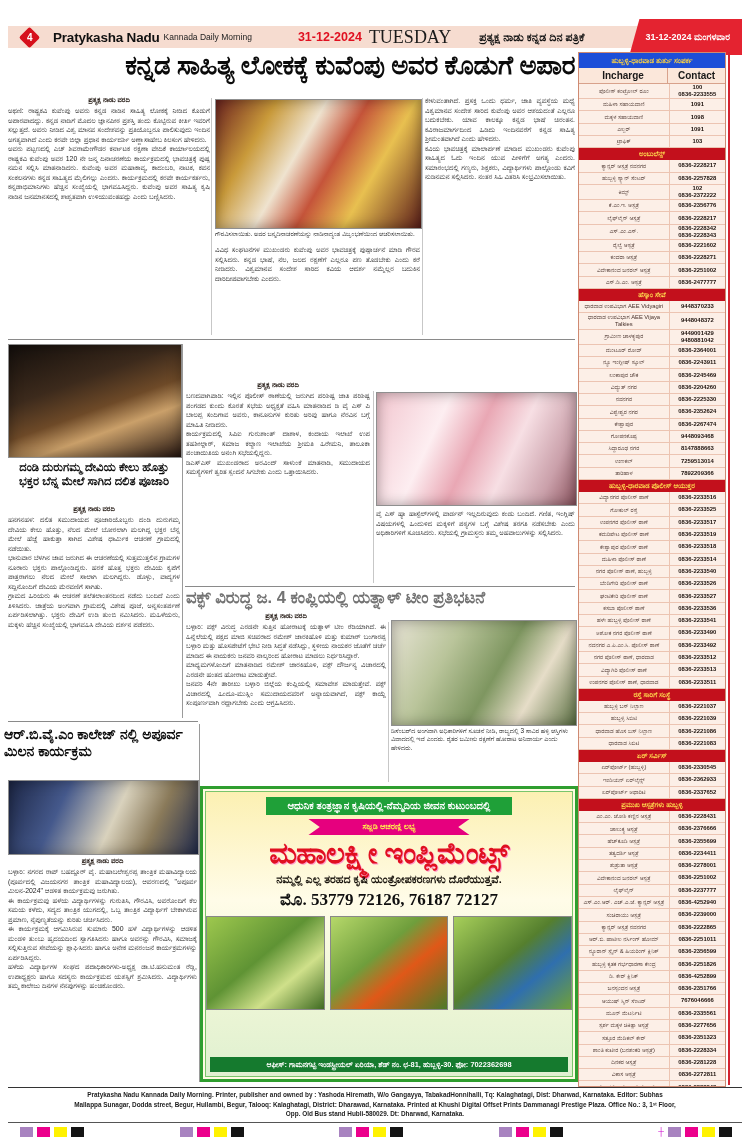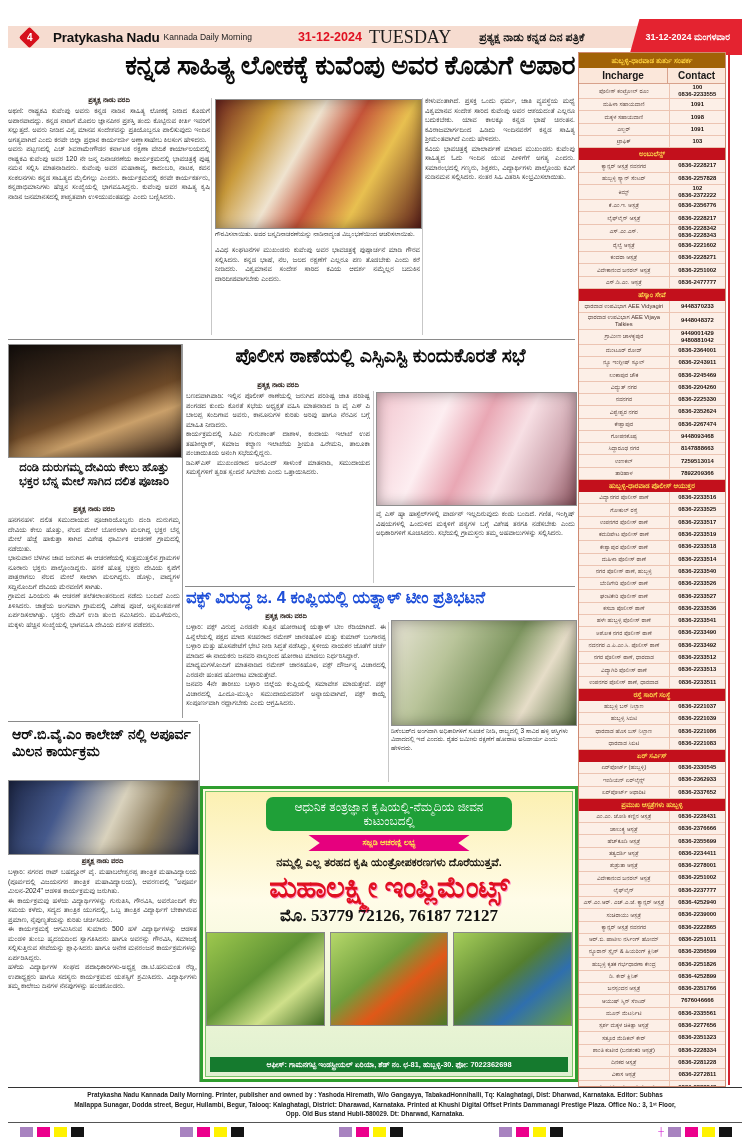--- a/index.html
+++ b/index.html
@@ -19,52 +19,52 @@
   .date-box{margin-left:auto;background:#e42330;color:#fff;font-weight:800;font-size:9px;
             height:36px;display:flex;align-items:center;padding:0 12px 0 16px;
             clip-path:polygon(10px 0,100% 0,100% 100%,0 100%);}
   
   .hrule{position:absolute;border-top:1px solid #8a8a8a;height:0;}
   .vrule{position:absolute;border-left:1px solid #9a9a9a;width:0;}
   .redrule{position:absolute;width:2px;background:#d42430;}
   
   .h-lead{font-size:26px;font-weight:800;color:#0b0b0b;text-align:right;line-height:1.04;letter-spacing:-0.4px;}
   .h-2{font-size:19px;font-weight:800;color:#0b0b0b;text-align:center;line-height:1.05;}
-  .h-3{font-size:16.5px;font-weight:800;color:#1d4ed8;text-align:left;line-height:1.05;}
+  .h-3{font-size:16.5px;font-weight:800;color:#737373;text-align:left;line-height:1.05;}
   .h-4{font-size:14px;font-weight:800;color:#0b0b0b;text-align:left;line-height:1.18;}
   .h-5{font-size:11.5px;font-weight:800;color:#0b0b0b;text-align:center;line-height:1.2;}
   .byline{font-size:6.8px;font-weight:bold;color:#241a14;text-align:center;}
   .body{font-size:6.9px;line-height:1.38;color:#1b1b1b;text-align:justify;overflow:hidden;white-space:pre-line;}
   .caption{font-size:6.4px;color:#222;line-height:1.3;overflow:hidden;}
   
   .photo{border:1px solid #8f8f8f;box-shadow:inset 0 0 14px rgba(0,0,0,.35);}
   #lead-photo{background:linear-gradient(120deg,#6e2420 0%,#c99a3a 22%,#efe3cf 40%,#c5543a 55%,#e8c050 72%,#5c1e1a 100%);}
   #dalit-photo{background:linear-gradient(160deg,#140f0c 0%,#3c2a1c 35%,#6e4a28 55%,#caa06a 70%,#241510 100%);}
   #scst-photo{background:linear-gradient(115deg,#f2c6cf 0%,#fdeef1 30%,#e9a7b4 48%,#f7dfe4 65%,#caa0aa 85%,#8d5560 100%);}
   #waqf-photo{background:linear-gradient(120deg,#e8e4d6 0%,#b9c49a 30%,#7e9660 55%,#e6ddc8 75%,#5d7244 100%);}
   #college-photo{background:linear-gradient(115deg,#1d2746 0%,#45598c 28%,#d9d2bd 55%,#8a7a5a 75%,#222c4e 100%);}
   
   #sidebar{left:578px;top:52px;width:146px;height:1033px;background:#fcefe7;border:1px solid #cf8a72;
            display:flex;flex-direction:column;overflow:hidden;}
-  #sidebar-title{background:#a16207;color:#ffd23f;font-weight:800;font-size:7.2px;text-align:center;padding:3px 0;}
+  #sidebar-title{background:#1d4ed8;color:#ffd23f;font-weight:800;font-size:7.2px;text-align:center;padding:3px 0;}
   #sidebar-colhead{display:flex;border-bottom:1px solid #d8a28c;background:#fbe7da;}
   #sidebar-colhead div{font-weight:800;font-size:10px;color:#191919;text-align:center;padding:2px 0;}
   #sidebar-colhead div:first-child{flex:1.55;}
   #sidebar-colhead div:last-child{flex:1;border-left:1px solid #d8a28c;}
   .sb-sec{background:#c3101c;color:#ffd94e;font-weight:800;text-align:center;font-size:6.9px;padding:2px 0;}
   .sb-row{display:flex;border-bottom:1px solid #ecc4b2;min-height:11.3px;align-items:stretch;}
   .sb-label{flex:1.55;padding:1px 2px;text-align:center;font-size:5.8px;color:#46302a;display:flex;align-items:center;justify-content:center;line-height:1.15;}
   .sb-num{flex:1;border-left:1px solid #ecc4b2;text-align:center;font-weight:bold;font-size:5.9px;color:#1d120d;
           display:flex;flex-direction:column;align-items:center;justify-content:center;line-height:1.2;}
   
   #ad{left:200px;top:786px;width:378px;height:296px;border:3px solid #2f9e2f;background:#fffbe2;box-sizing:border-box;}
   #ad-inner{position:absolute;inset:2px;border:1px solid #79c56b;
             background:linear-gradient(180deg,#fcf0b2 0%,#fffce8 38%,#eef6d6 72%,#dff0d0 100%);overflow:hidden;}
-  #ad-banner{margin:5px auto 0;width:66%;background:#1fa038;color:#fff;font-weight:400;font-size:12px;
-             text-align:center;border-radius:7px;padding:3px 2px;}
+  #ad-banner{margin:5px auto 0;width:66%;background:#1fa038;color:#fff;font-weight:700;font-size:10px;
+             text-align:center;border-radius:0;padding:3px 2px;}
   #ad-ribbon{margin:4px auto 0;width:44%;background:#e6007e;color:#ffe94d;font-weight:800;font-size:8px;
              text-align:center;padding:3px 0;clip-path:polygon(0 0,100% 0,93% 50%,100% 100%,0 100%,7% 50%);}
   #ad-title{margin-top:4px;color:#e01020;font-weight:800;font-size:29px;text-align:center;letter-spacing:-0.5px;
             text-shadow:1px 1px 0 #f9c;line-height:1.0;}
   #ad-sub{margin-top:5px;font-size:11px;font-weight:700;color:#17120b;text-align:center;}
   #ad-phone{margin-top:4px;font-family:"Liberation Serif","DejaVu Serif",serif;font-size:17px;font-weight:800;color:#101010;text-align:center;}
   #ad-photos{display:flex;gap:5px;justify-content:center;margin-top:6px;}
   .ad-photo{width:117px;height:92px;border:1px solid #888;}
   .ad-photo.p1{background:linear-gradient(140deg,#9ec84e,#5f9334 45%,#cfe08a 70%,#3f6b22);}
   .ad-photo.p2{background:linear-gradient(140deg,#b6d86a,#6f9e3c 40%,#e05818 62%,#4c7a28);}
@@ -110,21 +110,20 @@
   <div class="hrule" style="left:8px;top:339px;width:567px;"></div>
 
   <div class="abs photo" id="dalit-photo" style="left:8px;top:344px;width:172px;height:112px;"></div>
   <div class="abs h-5" style="left:8px;top:461px;width:172px;">ದಂಡಿ ದುರುಗಮ್ಮ ದೇವಿಯ ಕೇಲು ಹೊತ್ತು ಭಕ್ತರ ಬೆನ್ನ ಮೇಲೆ ಸಾಗಿದ ದಲಿತ ಪೂಜಾರಿ</div>
   <div class="abs byline" style="left:8px;top:505px;width:172px;">ಪ್ರತ್ಯಕ್ಷ ನಾಡು ವರದಿ</div>
   <div class="abs body" style="left:8px;top:515px;width:172px;height:202px;">ಹನಗನಹಳ: ದಲಿತ ಸಮುದಾಯದ ಪೂಜಾರಿಯೊಬ್ಬರು ದಂಡಿ ದುರುಗಮ್ಮ ದೇವಿಯ ಕೇಲು ಹೊತ್ತು, ನೆಲದ ಮೇಲೆ ಬೋರಲಾಗಿ ಮಲಗಿದ್ದ ಭಕ್ತರ ಬೆನ್ನ ಮೇಲೆ ಹೆಜ್ಜೆ ಹಾಕುತ್ತಾ ಸಾಗಿದ ವಿಶೇಷ ಧಾರ್ಮಿಕ ಆಚರಣೆ ಗ್ರಾಮದಲ್ಲಿ ನಡೆಯಿತು.
 ಭಾನುವಾರ ಬೆಳಗಿನ ಜಾವ ಜರುಗಿದ ಈ ಆಚರಣೆಯಲ್ಲಿ ಸುತ್ತಮುತ್ತಲಿನ ಗ್ರಾಮಗಳ ನೂರಾರು ಭಕ್ತರು ಪಾಲ್ಗೊಂಡಿದ್ದರು. ಹರಕೆ ಹೊತ್ತ ಭಕ್ತರು ದೇವಿಯ ಕೃಪೆಗೆ ಪಾತ್ರರಾಗಲು ನೆಲದ ಮೇಲೆ ಸಾಲಾಗಿ ಮಲಗಿದ್ದರು. ಡೊಳ್ಳು, ವಾದ್ಯಗಳ ಸದ್ದಿನೊಂದಿಗೆ ದೇವಿಯ ಮೆರವಣಿಗೆ ಸಾಗಿತು.
 ಗ್ರಾಮದ ಹಿರಿಯರು ಈ ಆಚರಣೆ ತಲೆತಲಾಂತರದಿಂದ ನಡೆದು ಬಂದಿದೆ ಎಂದು ತಿಳಿಸಿದರು. ಜಾತ್ರೆಯ ಅಂಗವಾಗಿ ಗ್ರಾಮದಲ್ಲಿ ವಿಶೇಷ ಪೂಜೆ, ಅನ್ನಸಂತರ್ಪಣೆ ಏರ್ಪಡಿಸಲಾಗಿತ್ತು. ಭಕ್ತರು ದೇವಿಗೆ ಉಡಿ ತುಂಬಿ ನಮಿಸಿದರು. ಮಹಿಳೆಯರು, ಮಕ್ಕಳು ಹೆಚ್ಚಿನ ಸಂಖ್ಯೆಯಲ್ಲಿ ಭಾಗವಹಿಸಿ ದೇವಿಯ ದರ್ಶನ ಪಡೆದರು.</div>
   <div class="vrule" style="left:182px;top:344px;height:374px;"></div>
 
-  <div class="abs h-2" style="left:186px;top:346px;width:389px;">ಪೊಲೀಸ ಠಾಣೆಯಲ್ಲಿ ಎಸ್ಸಿಎಸ್ಟಿ ಕುಂದುಕೊರತೆ ಸಭೆ</div>
   <div class="abs byline" style="left:186px;top:381px;width:184px;">ಪ್ರತ್ಯಕ್ಷ ನಾಡು ವರದಿ</div>
   <div class="abs body" style="left:186px;top:391px;width:184px;height:192px;">ಬಣದವಾಗಿವಾಡಿ: ಇಲ್ಲಿನ ಪೊಲೀಸ್ ಠಾಣೆಯಲ್ಲಿ ಜರುಗಿದ ಪರಿಶಿಷ್ಟ ಜಾತಿ ಪರಿಶಿಷ್ಟ ಪಂಗಡದ ಕುಂದು ಕೊರತೆ ಸಭೆಯ ಅಧ್ಯಕ್ಷತೆ ವಹಿಸಿ ಮಾತನಾಡಿದ ಡಿ ವೈ ಎಸ್ ಪಿ ಬಾಲಪ್ಪ ಸಂದಿಗಾವ ಅವರು, ಕಾನೂನುಗಳ ಕುರಿತು ಅರಿವು ಹಾಗೂ ನೆರವಿನ ಬಗ್ಗೆ ಮಾಹಿತಿ ನೀಡಿದರು.
 ಕಾರ್ಯಕ್ರಮದಲ್ಲಿ ಸಿಪಿಐ ಗುರುಶಾಂತ್ ದಾಶಾಳ, ಕಂದಾಯ ಇಲಾಖೆ ಉಪ ತಹಶೀಲ್ದಾರ್, ಸಮಾಜ ಕಲ್ಯಾಣ ಇಲಾಖೆಯ ಶ್ರೀಮತಿ ಹಿರೇಮನಿ, ತಾಲೂಕಾ ಪಂಚಾಯಿತಿಯ ಅನಂಗಿ ಸಭೆಯಲ್ಲಿದ್ದರು.
 ಡಿಎಸ್ಎಸ್ ಮುಖಂಡರಾದ ಅರವಿಂದ್ ಸಾಳುಂಕೆ ಮಾತನಾಡಿ, ಸಮುದಾಯದ ಸಮಸ್ಯೆಗಳಿಗೆ ತ್ವರಿತ ಸ್ಪಂದನೆ ಸಿಗಬೇಕು ಎಂದು ಒತ್ತಾಯಿಸಿದರು.</div>
   <div class="abs photo" id="scst-photo" style="left:376px;top:392px;width:199px;height:112px;"></div>
   <div class="abs body" style="left:376px;top:509px;width:199px;height:74px;">ವೈ ಎಸ್ ಹ್ಯಾ ಹಾಸ್ಟೆಲ್‌ಗಳಲ್ಲಿ ವಾರ್ಡನ್ ಇಲ್ಲದಿರುವುದು ಕಂಡು ಬಂದಿದೆ. ಗಣಿತ, ಇಂಗ್ಲಿಷ್ ವಿಷಯಗಳಲ್ಲಿ ಹಿಂದುಳಿದ ಮಕ್ಕಳಿಗೆ ಪಠ್ಯಗಳ ಬಗ್ಗೆ ವಿಶೇಷ ತರಗತಿ ನಡೆಸಬೇಕು ಎಂದು ಅಧಿಕಾರಿಗಳಿಗೆ ಸೂಚಿಸಿದರು. ಸಭೆಯಲ್ಲಿ ಗ್ರಾಮಸ್ಥರು ತಮ್ಮ ಅಹವಾಲುಗಳನ್ನು ಸಲ್ಲಿಸಿದರು.</div>
   <div class="vrule" style="left:373px;top:391px;height:192px;border-left:1px solid #c7c7c7;"></div>
 
   <div class="hrule" style="left:185px;top:586px;width:390px;"></div>
 
@@ -132,35 +131,35 @@
   <div class="abs byline" style="left:186px;top:612px;width:200px;">ಪ್ರತ್ಯಕ್ಷ ನಾಡು ವರದಿ</div>
   <div class="abs body" style="left:186px;top:622px;width:200px;height:160px;">ಬಳ್ಳಾರಿ: ವಕ್ಫ್ ವಿರುದ್ಧ ಎರಡನೇ ಸುತ್ತಿನ ಹೋರಾಟಕ್ಕೆ ಯತ್ನಾಳ್ ಟೀಂ ರೆಡಿಯಾಗಿದೆ. ಈ ಹಿನ್ನೆಲೆಯಲ್ಲಿ ಪಕ್ಷದ ಮಾಜಿ ಸಚಿವರಾದ ರಮೇಶ್ ಜಾರಕಿಹೊಳಿ ಮತ್ತು ಕುಮಾರ್ ಬಂಗಾರಪ್ಪ ಬಳ್ಳಾರಿ ಮತ್ತು ಹೊಸಪೇಟೆಗೆ ಭೇಟಿ ನೀಡಿ ಸಿದ್ಧತೆ ನಡೆಸಿದ್ದು, ಸ್ಥಳೀಯ ನಾಯಕರ ಜೊತೆಗೆ ಚರ್ಚೆ ಮಾಡಿದ ಈ ನಾಯಕರು ಜನವರಿ ನಾಲ್ಕರಿಂದ ಹೋರಾಟ ಮಾಡಲು ನಿರ್ಧರಿಸಿದ್ದಾರೆ.
 ಮಾಧ್ಯಮಗಳೊಂದಿಗೆ ಮಾತನಾಡಿದ ರಮೇಶ್ ಜಾರಕಿಹೊಳಿ, ವಕ್ಫ್ ದೌರ್ಜನ್ಯ ವಿಚಾರದಲ್ಲಿ ಎರಡನೇ ಹಂತದ ಹೋರಾಟ ಮಾಡುತ್ತೇವೆ.
 ಜನವರಿ 4ನೇ ತಾರೀಖು ಬಳ್ಳಾರಿ ಜಿಲ್ಲೆಯ ಕಂಪ್ಲಿಯಲ್ಲಿ ಸಮಾವೇಶ ಮಾಡುತ್ತೇವೆ. ವಕ್ಫ್ ವಿಚಾರದಲ್ಲಿ ಹಿಂದೂ-ಮುಸ್ಲಿಂ ಸಮುದಾಯದವರಿಗೆ ಅನ್ಯಾಯವಾಗಿದೆ, ವಕ್ಫ್ ಕಾಯ್ದೆ ಸಂಪೂರ್ಣವಾಗಿ ರದ್ದಾಗಬೇಕು ಎಂದು ಆಗ್ರಹಿಸಿದರು.</div>
   <div class="abs photo" id="waqf-photo" style="left:391px;top:620px;width:184px;height:104px;"></div>
   <div class="abs caption" style="left:391px;top:727px;width:184px;height:55px;">ಡಿಸೆಂಬರ್‌ದ ಅಂಗವಾಗಿ ಅಧಿಕಾರಿಗಳಿಗೆ ಸೂಚನೆ ನೀಡಿ, ರಾಜ್ಯದಲ್ಲಿ 3 ಸಾವಿರ ಹಳ್ಳಿ ಆಸ್ತಿಗಳು ವಿವಾದದಲ್ಲಿ ಇವೆ ಎಂದರು. ರೈತರ ಜಮೀನು ರಕ್ಷಣೆಗೆ ಹೋರಾಟ ಅನಿವಾರ್ಯ ಎಂದು ಹೇಳಿದರು.</div>
   <div class="vrule" style="left:388px;top:622px;height:160px;border-left:1px solid #c7c7c7;"></div>
 
   <div class="hrule" style="left:8px;top:721px;width:190px;"></div>
 
-  <div class="abs h-4" style="left:12px;top:726px;width:189px;">ಆರ್.ಬಿ.ವೈ.ಎಂ ಕಾಲೇಜ್ ನಲ್ಲಿ ಅಪೂರ್ವ ಮಿಲನ ಕಾರ್ಯಕ್ರಮ</div>
+  <div class="abs h-4" style="left:4px;top:726px;width:189px;">ಆರ್.ಬಿ.ವೈ.ಎಂ ಕಾಲೇಜ್ ನಲ್ಲಿ ಅಪೂರ್ವ ಮಿಲನ ಕಾರ್ಯಕ್ರಮ</div>
   <div class="abs photo" id="college-photo" style="left:8px;top:780px;width:189px;height:73px;"></div>
   <div class="abs byline" style="left:8px;top:857px;width:189px;">ಪ್ರತ್ಯಕ್ಷ ನಾಡು ವರದಿ</div>
   <div class="abs body" style="left:8px;top:867px;width:189px;height:216px;">ಬಳ್ಳಾರಿ: ನಗರದ ರಾವ್ ಬಹದ್ದೂರ್ ವೈ. ಮಹಾಬಲೇಶ್ವರಪ್ಪ ತಾಂತ್ರಿಕ ಮಹಾವಿದ್ಯಾಲಯ (ಪೂರ್ವದಲ್ಲಿ ವಿಜಯನಗರ ತಾಂತ್ರಿಕ ಮಹಾವಿದ್ಯಾಲಯ), ಆವರಣದಲ್ಲಿ "ಅಪೂರ್ವ ಮಿಲನ-2024" ಆಡಳಿತ ಕಾರ್ಯಕ್ರಮವು ಜರುಗಿತು.
 ಈ ಕಾರ್ಯಕ್ರಮವು ಹಳೆಯ ವಿದ್ಯಾರ್ಥಿಗಳನ್ನು ಗುರುತಿಸಿ, ಗೌರವಿಸಿ, ಅವರೊಂದಿಗೆ ಕೆಲ ಸಮಯ ಕಳೆದು, ಸದ್ಯದ ತಾಂತ್ರಿಕ ಯುಗದಲ್ಲಿ, ಒಬ್ಬ ತಾಂತ್ರಿಕ ವಿದ್ಯಾರ್ಥಿಗೆ ಬೇಕಾಗಿರುವ ಪ್ರಮಾಣ, ನೈಪುಣ್ಯತೆಯನ್ನು ಕುರಿತು ಚರ್ಚಿಸಿದರು.
 ಈ ಕಾರ್ಯಕ್ರಮಕ್ಕೆ ಆಗಮಿಸಿರುವ ಸುಮಾರು 500 ಹಳೆ ವಿದ್ಯಾರ್ಥಿಗಳನ್ನು ಆಡಳಿತ ಮಂಡಳಿ ತುಂಬು ಹೃದಯದಿಂದ ಸ್ವಾಗತಿಸಿದರು ಹಾಗೂ ಅವರನ್ನು ಗೌರವಿಸಿ, ಸಮಾಜಕ್ಕೆ ಸಲ್ಲಿಸುತ್ತಿರುವ ಸೇವೆಯನ್ನು ಶ್ಲಾಘಿಸಿದರು ಹಾಗೂ ಅನೇಕ ಮನರಂಜನೆ ಕಾರ್ಯಕ್ರಮಗಳನ್ನು ಏರ್ಪಡಿಸಿದ್ದರು.
 ಹಳೆಯ ವಿದ್ಯಾರ್ಥಿಗಳ ಸಂಘದ ಪದಾಧಿಕಾರಿಗಳು-ಅಧ್ಯಕ್ಷ ಡಾ.ಟಿ.ಹನುಮಂತ ರೆಡ್ಡಿ, ಉಪಾಧ್ಯಕ್ಷರು ಹಾಗೂ ಸದಸ್ಯರು ಕಾರ್ಯಕ್ರಮದ ಯಶಸ್ಸಿಗೆ ಶ್ರಮಿಸಿದರು. ವಿದ್ಯಾರ್ಥಿಗಳು ತಮ್ಮ ಕಾಲೇಜು ದಿನಗಳ ನೆನಪುಗಳನ್ನು ಹಂಚಿಕೊಂಡರು.</div>
   <div class="vrule" style="left:199px;top:724px;height:358px;"></div>
 
   <div class="abs" id="ad">
     <div id="ad-inner">
       <div id="ad-banner">ಆಧುನಿಕ ತಂತ್ರಜ್ಞಾನ ಕೃಷಿಯಲ್ಲಿ-ನೆಮ್ಮದಿಯ ಜೀವನ ಕುಟುಂಬದಲ್ಲಿ</div>
       <div id="ad-ribbon">ಸಜ್ಜಡಿ ಆಚರಣ್ಲಿ ಲಭ್ಯ</div>
+      <div id="ad-title">ಮಹಾಲಕ್ಷ್ಮೀ ಇಂಪ್ಲಿಮೆಂಟ್ಸ್</div>
       <div id="ad-sub">ನಮ್ಮಲ್ಲಿ ಎಲ್ಲ ತರಹದ ಕೃಷಿ ಯಂತ್ರೋಪಕರಣಗಳು ದೊರೆಯುತ್ತವೆ.</div>
-      <div id="ad-title">ಮಹಾಲಕ್ಷ್ಮೀ ಇಂಪ್ಲಿಮೆಂಟ್ಸ್</div>
       <div id="ad-phone">ಮೊ. 53779 72126, 76187 72127</div>
       <div id="ad-photos">
         <div class="ad-photo p1"></div>
         <div class="ad-photo p2"></div>
         <div class="ad-photo p3"></div>
       </div>
       <div id="ad-address">ಆಫೀಸ್: ಗಾಮನಗಟ್ಟಿ ಇಂಡಸ್ಟ್ರೀಯಲ್ ಏರಿಯಾ, ಶೆಡ್ ನಂ. ಛ-81, ಹುಬ್ಬಳ್ಳಿ-30. ಫೋ: 7022362698</div>
     </div>
   </div>
 

